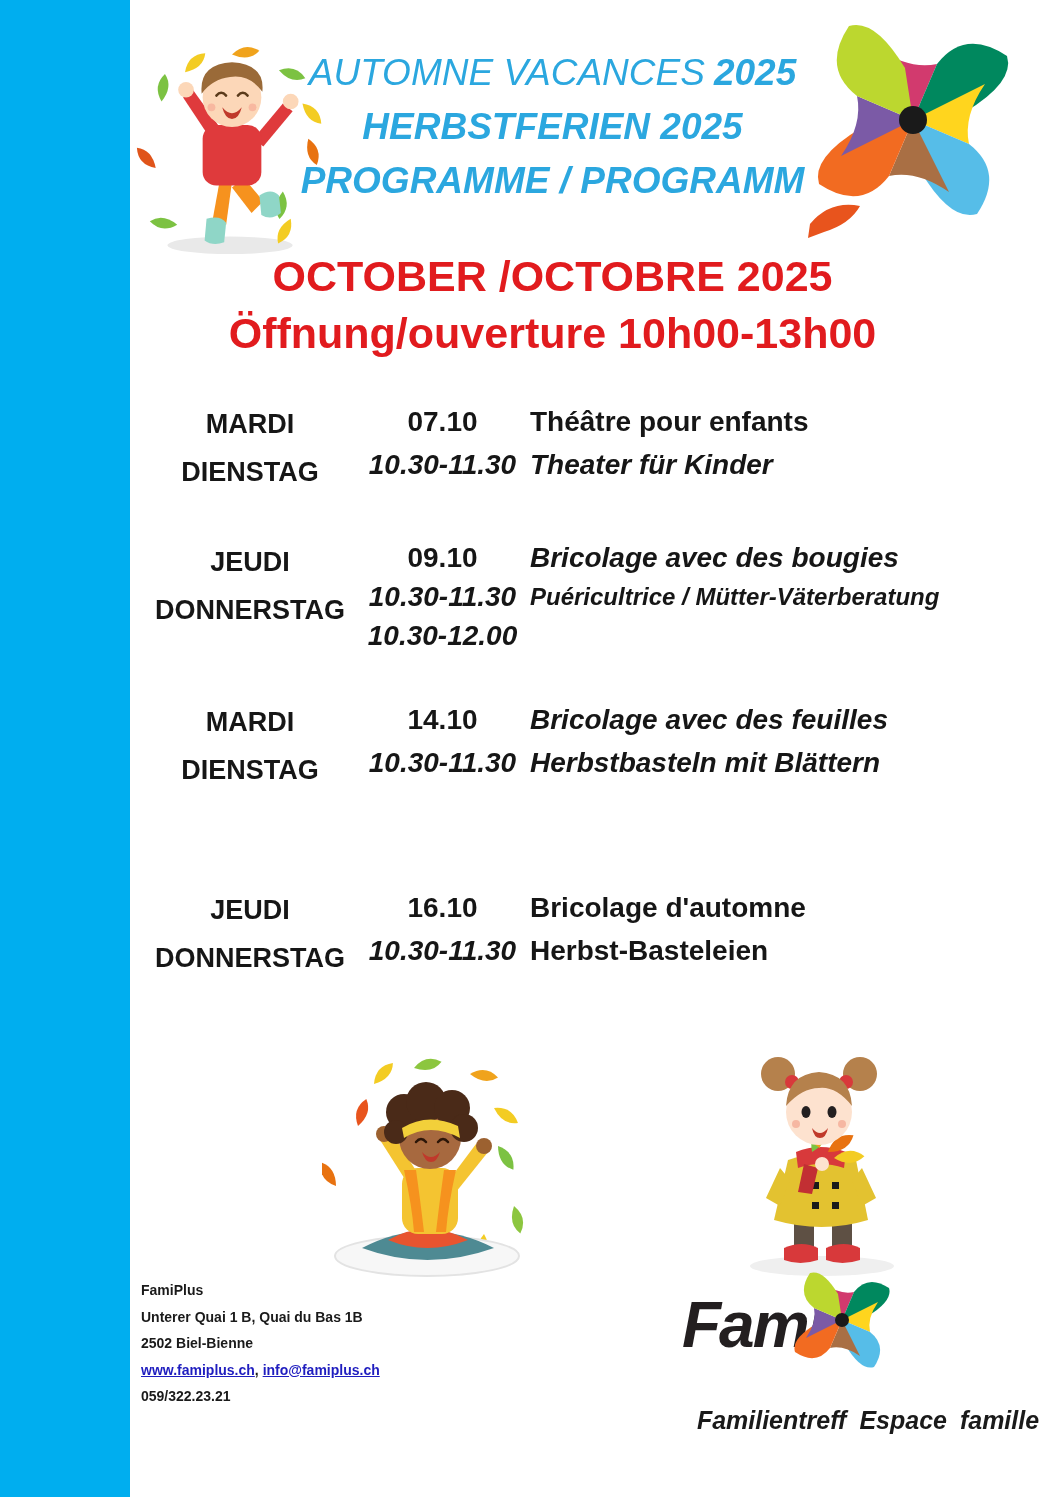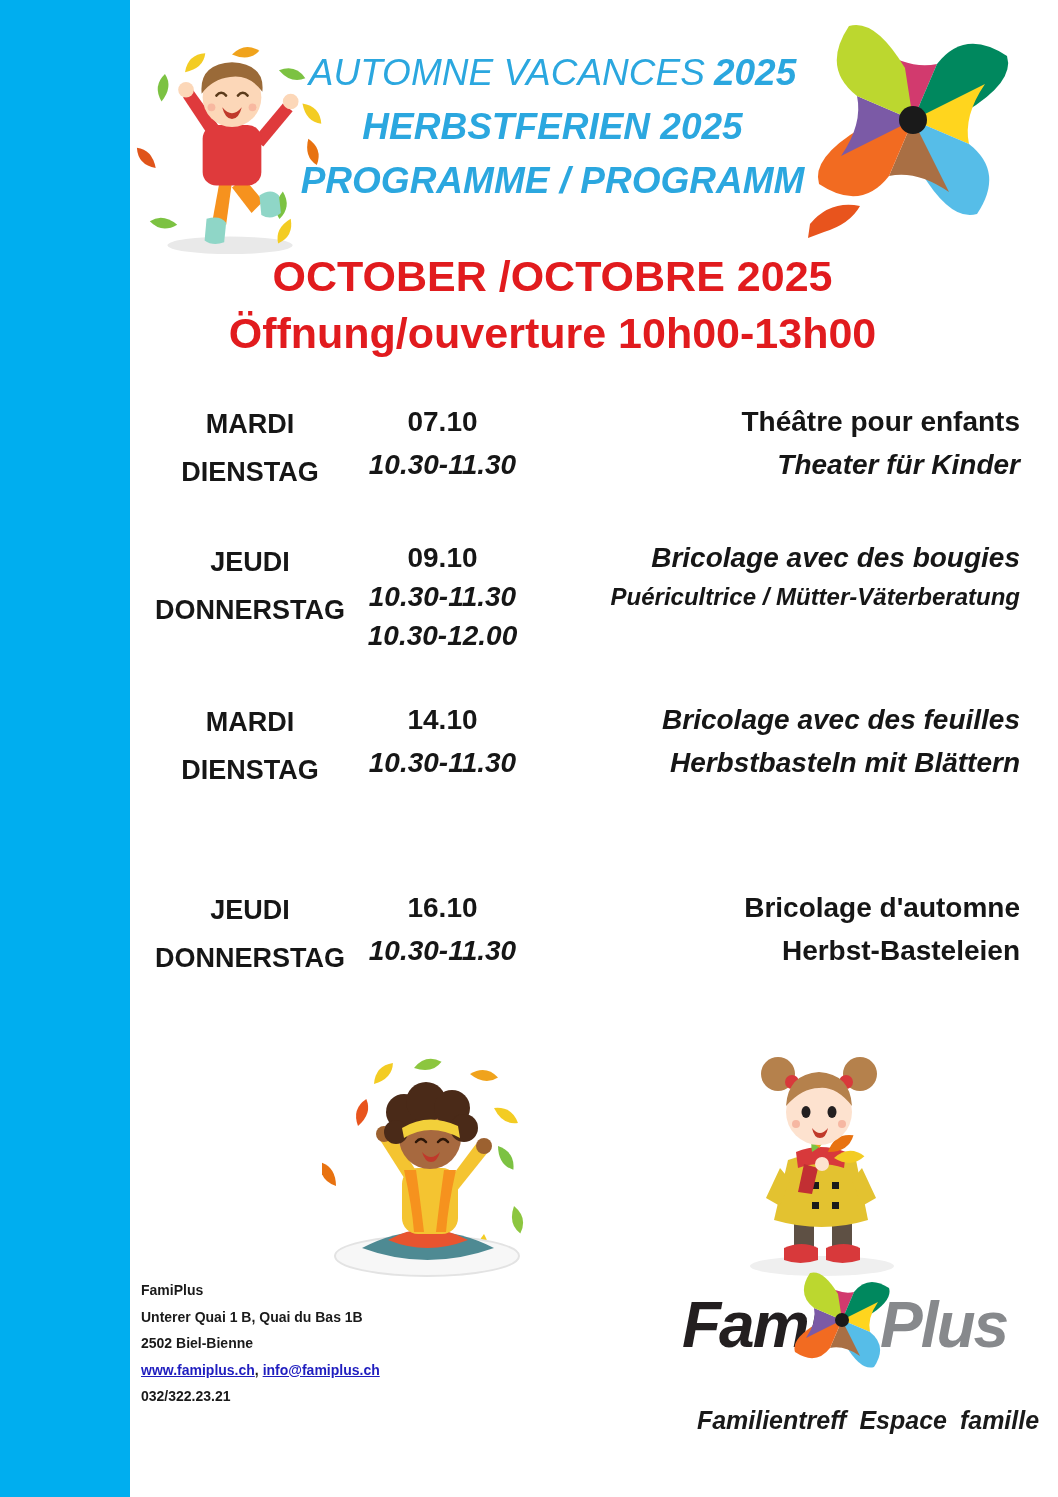--- a/index.html
+++ b/index.html
@@ -25,21 +25,21 @@
     color:#E11B1E;font-weight:700;font-size:43px;line-height:57px;}
 
   
   .row{position:absolute;left:130px;width:928px;}
   .col-day{position:absolute;left:0;width:240px;text-align:center;
     font-weight:700;font-size:27px;line-height:48px;color:#161616;}
   .col-date{position:absolute;left:225px;width:175px;text-align:center;
     font-size:28px;line-height:43px;color:#161616;}
   .col-date .date{font-weight:700;}
   .col-date .time{font-style:italic;font-weight:600;}
-  .col-act{position:absolute;left:400px;width:490px;text-align:right;
+  .col-act{position:absolute;left:400px;width:490px;text-align:left;
     font-weight:700;font-size:28px;line-height:43px;color:#161616;}
   .it{font-style:italic;}
   .small{font-size:24px;}
   .tight{line-height:39px;}
 
   
   .girl-sit{position:absolute;left:322px;top:1056px;width:268px;height:238px;}
   .girl-stand{position:absolute;left:716px;top:1048px;width:228px;height:242px;}
 
   
@@ -273,26 +273,25 @@
     <circle cx="80" cy="76" r="4" fill="#F6B7A2"></circle>
     <circle cx="126" cy="76" r="4" fill="#F6B7A2"></circle>
     <path d="M96,80 q8,10 16,0 q-2,10 -8,10 q-6,0 -8,-10 Z" fill="#C0392B"></path>
   </svg>
 
   <div class="footer">
     <div>FamiPlus</div>
     <div>Unterer Quai 1 B, Quai du Bas 1B</div>
     <div>2502 Biel-Bienne</div>
     <div><a>www.famiplus.ch</a><span>,</span> <a>info@famiplus.ch</a></div>
-    <div>032/322.23.21</div>
+    <div>059/322.23.21</div>
   </div>
 
   <div class="logo">
     <span class="fami">Fami</span>
-    <span class="plus">Plus</span>
     <svg class="wheel" viewBox="0 0 200 200">
       <g>
         <path d="M100,100 L64,28 Q96,50 124,44 Z" fill="#D23A6E"></path>
         <path d="M100,100 L124,44 Q152,8 194,36 Q202,62 152,92 Z" fill="#00885E"></path>
       </g>
       <g transform="rotate(90,100,100)">
         <path d="M100,100 L64,28 Q96,50 124,44 Z" fill="#FFD51E"></path>
         <path d="M100,100 L124,44 Q152,8 194,36 Q202,62 152,92 Z" fill="#56BDE8"></path>
       </g>
       <g transform="rotate(180,100,100)">

